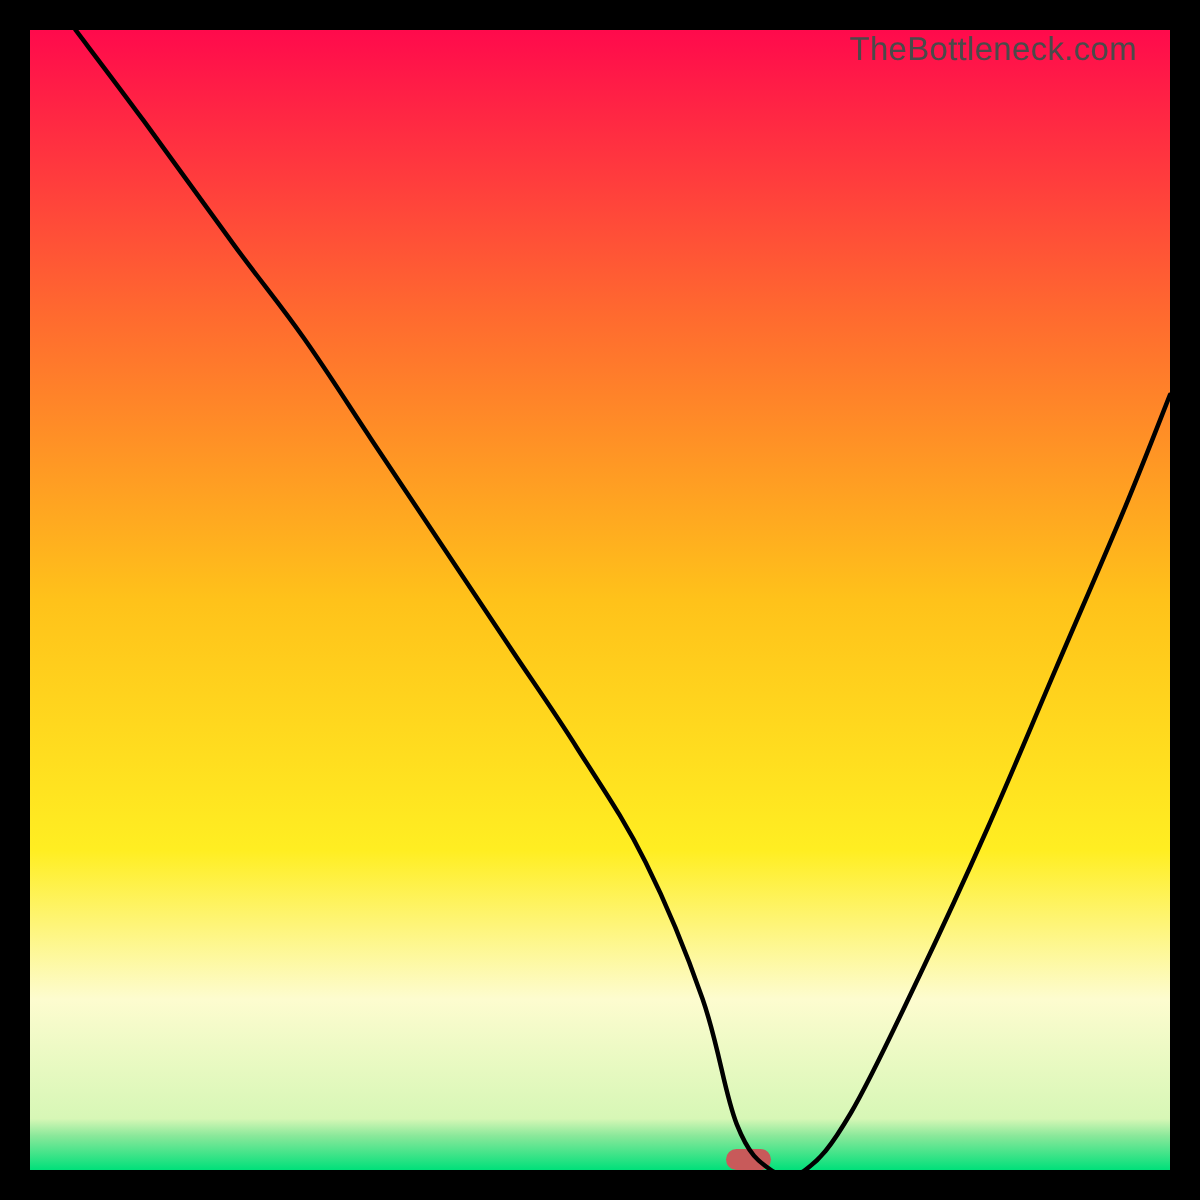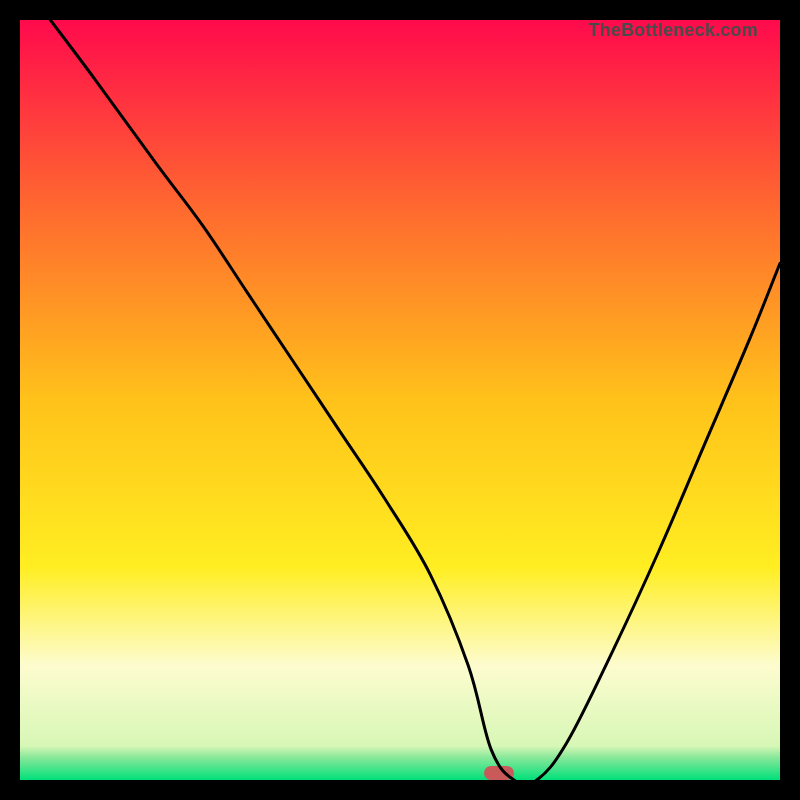--- a/index.html
+++ b/index.html
@@ -24,22 +24,22 @@
     left: 20px;
     top: 20px;
     width: 760px;
     height: 760px;
   }
   .watermark {
     position: absolute;
     top: 0px;
     right: 22px;
     font-family: Arial, Helvetica, sans-serif;
-    font-size: 18px;
-    font-weight: 700;
+    font-size: 22px;
+    font-weight: 400;
     color: #4a4a4a;
     letter-spacing: 0.2px;
     user-select: none;
   }
   .marker {
     position: absolute;
     background: #c85a5a;
     border-radius: 8px;
   }
   svg.curve {

